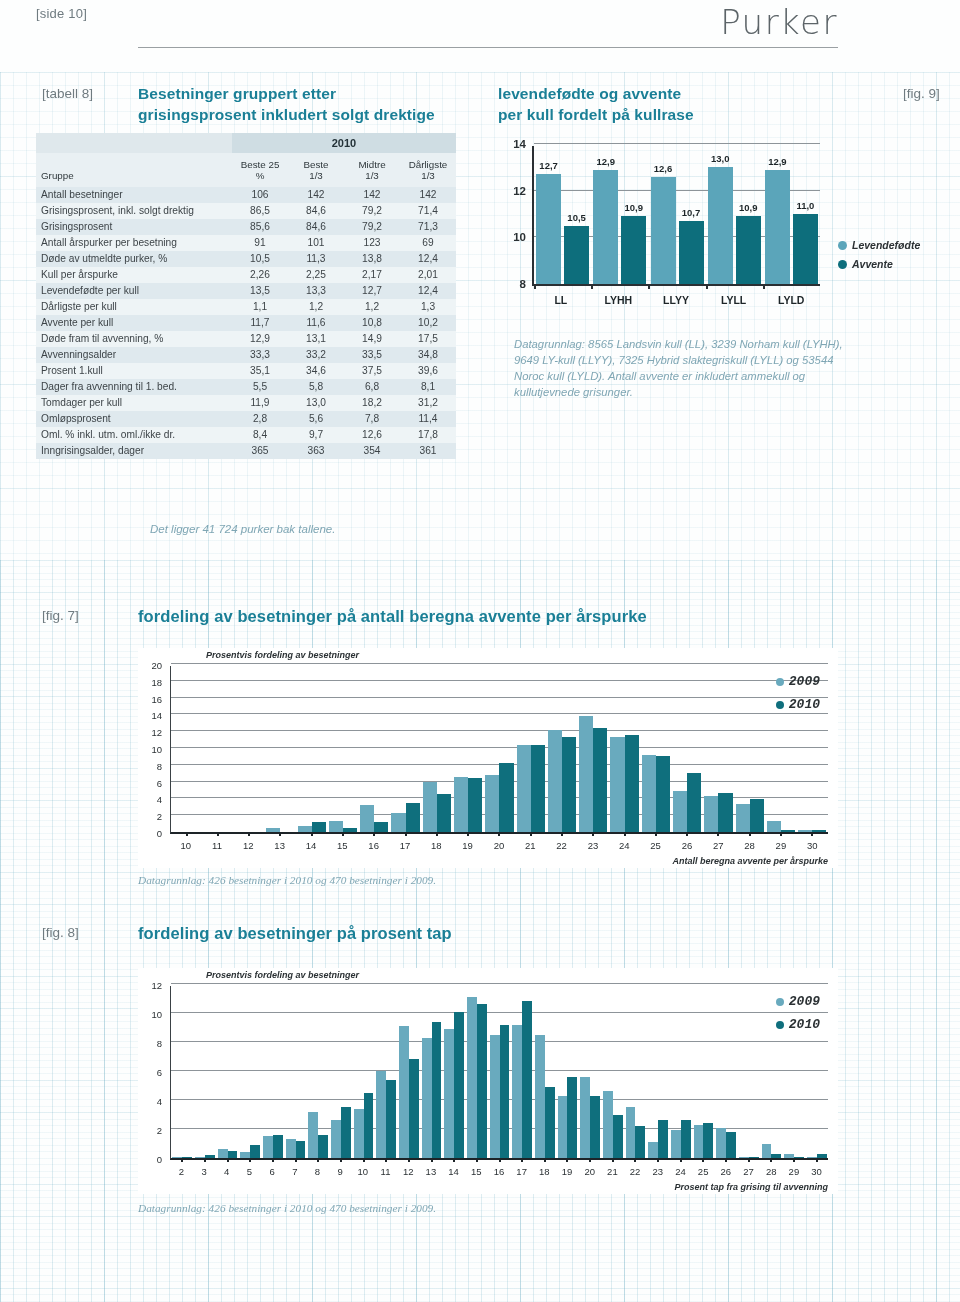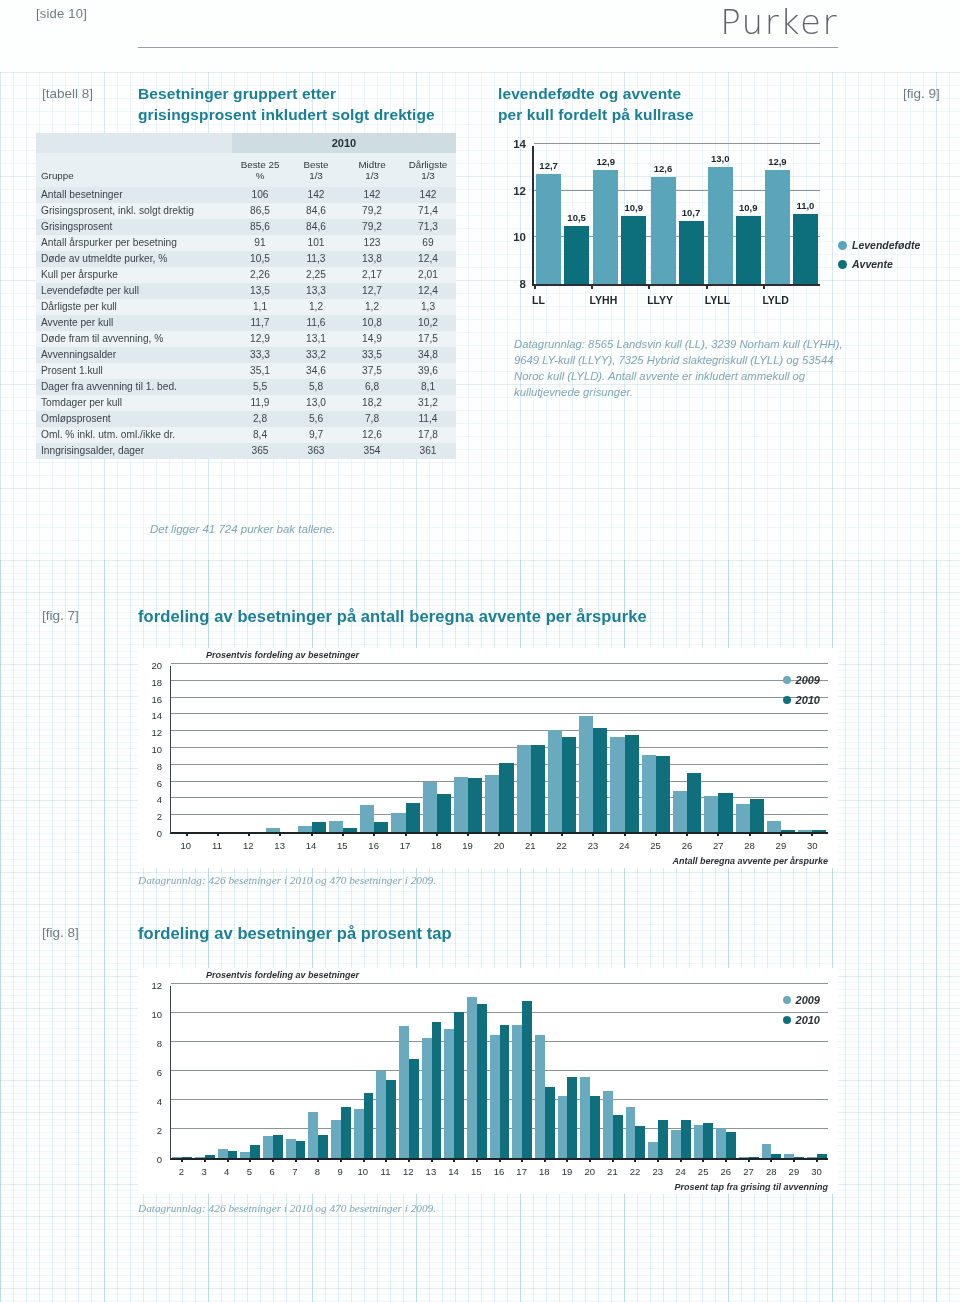--- a/index.html
+++ b/index.html
@@ -92,21 +92,21 @@
   .fig9 .bar { width: 25px; position: relative; }
   .fig9 .bar.l { background: #5ba5ba; }
   .fig9 .bar.d { background: #0d6e7c; }
   .fig9 .vlabel {
     position: absolute; left: 50%; transform: translateX(-50%); top: -14px;
     font-size: 9.5px; color: #1d2528; font-weight: bold; white-space: nowrap;
   }
   .fig9 .xlabels {
     position: absolute; left: 34px; right: 8px; bottom: 4px; display: flex;
   }
-  .fig9 .xlabels span { flex: 1; font-size: 10.5px; font-weight: bold; color: #1d2528; }
+  .fig9 .xlabels span { flex: 1; text-align: center; font-size: 10.5px; font-weight: bold; color: #1d2528; }
   .fig9 .tickmark { position: absolute; bottom: -5px; width: 2px; height: 5px; background: #2a2f33; }
 
   .legend9 { position: absolute; left: 838px; top: 239px; }
   .legend9 .li { display: flex; align-items: center; gap: 5px; margin-bottom: 7px; }
   .legend9 .dot { width: 9px; height: 9px; border-radius: 50%; display: inline-block; }
   .legend9 .txt { font-size: 10.5px; font-style: italic; font-weight: bold; color: #2b3134; }
 
   .fig9-note {
     position: absolute; left: 514px; top: 336px; width: 342px;
     font-size: 11.3px; font-style: italic; color: #7fa6b4; line-height: 1.42;
@@ -133,21 +133,21 @@
   .hist .bar.d { background: #0f6f7d; }
   .hist .tick { position: absolute; bottom: -4px; left: 50%; transform: translateX(-50%); width: 2px; height: 4px; background: #1d2428; }
   .hist .xlabels { position: absolute; display: flex; }
   .hist .xlabels span { flex: 1; text-align: center; font-size: 9.5px; color: #2b3134; }
   .hist .xaxis-title {
     position: absolute; font-size: 9px; font-style: italic; font-weight: bold; color: #2b3134;
   }
   .hist .legend { position: absolute; }
   .hist .legend .li { display: flex; align-items: center; gap: 5px; margin-bottom: 8px; }
   .hist .legend .dot { width: 8px; height: 8px; border-radius: 50%; display: inline-block; }
-  .hist .legend .txt { font-size: 11px; font-style: italic; font-weight: bold; color: #2b3134; }
+  .hist .legend .txt { font-size: 13px; font-style: italic; font-weight: bold; color: #2b3134; font-family: Liberation Mono, monospace; }
   .src-note {
     position: absolute; font-size: 11.3px; font-style: italic; color: #7fa6b4; font-family: Liberation Serif, serif;
   }
 </style>
 </head>
 <body>
 
 <div class="page">
   <div class="texture"></div>
   <div class="texture t2"></div>

